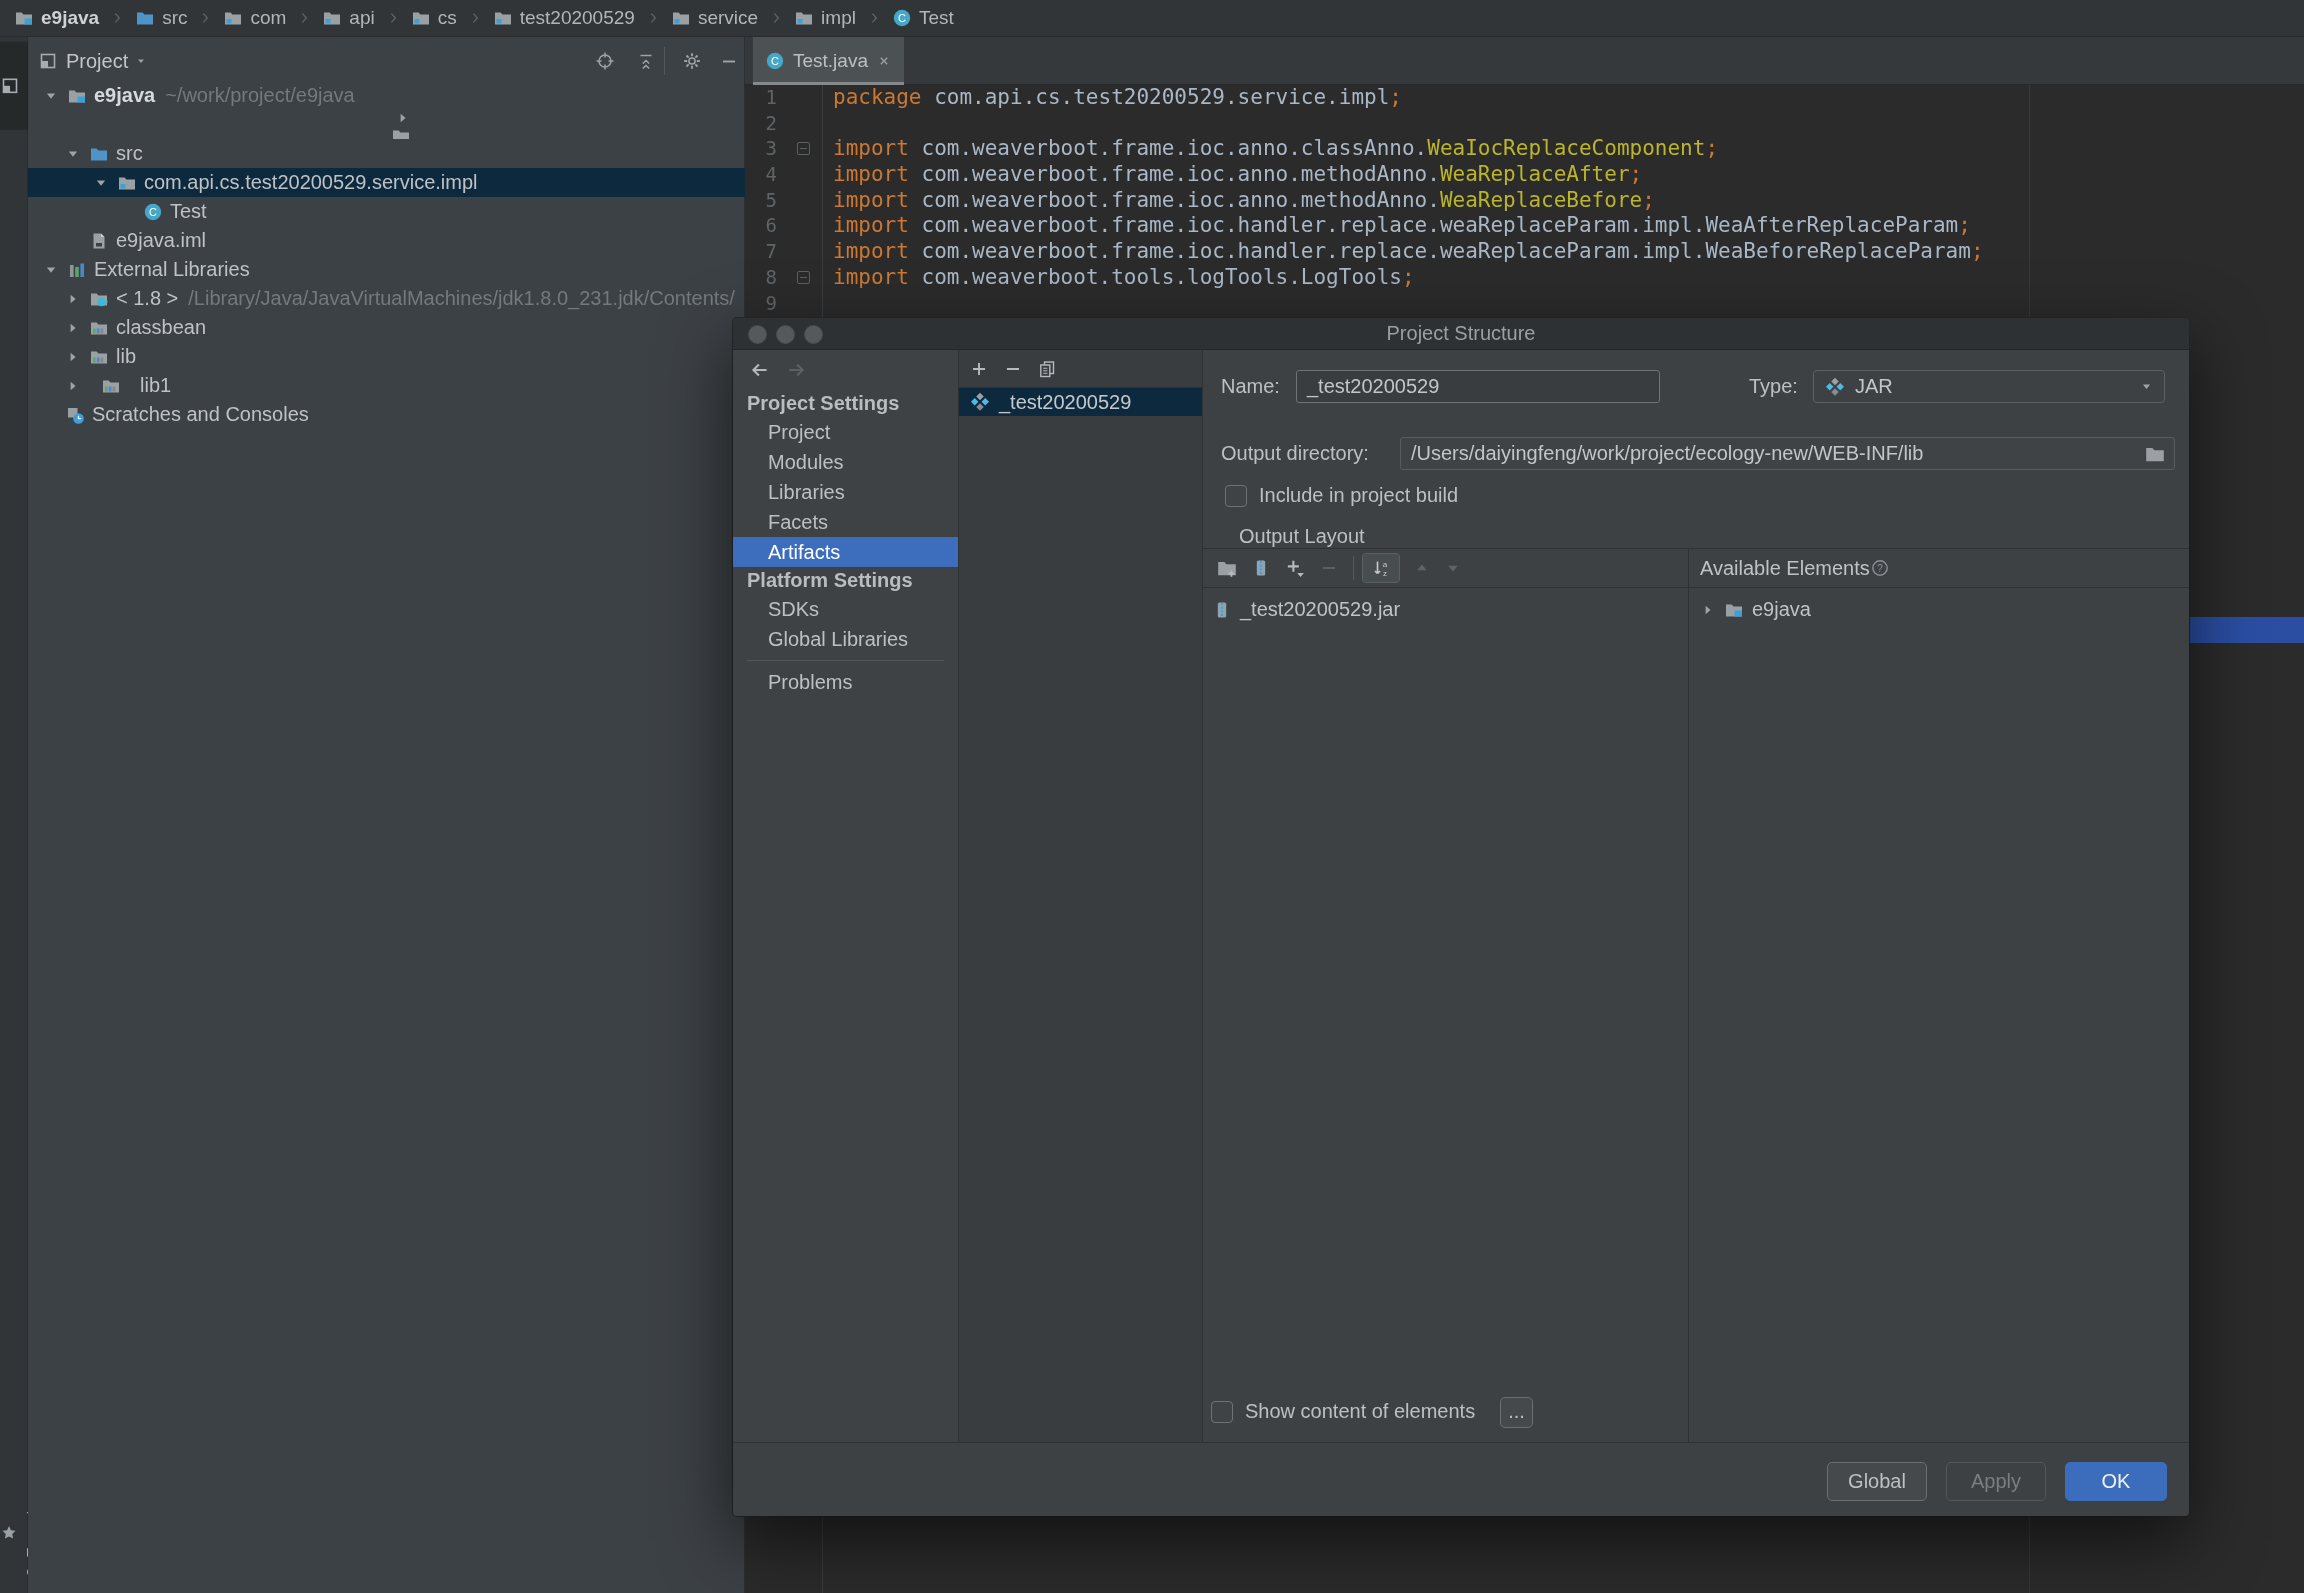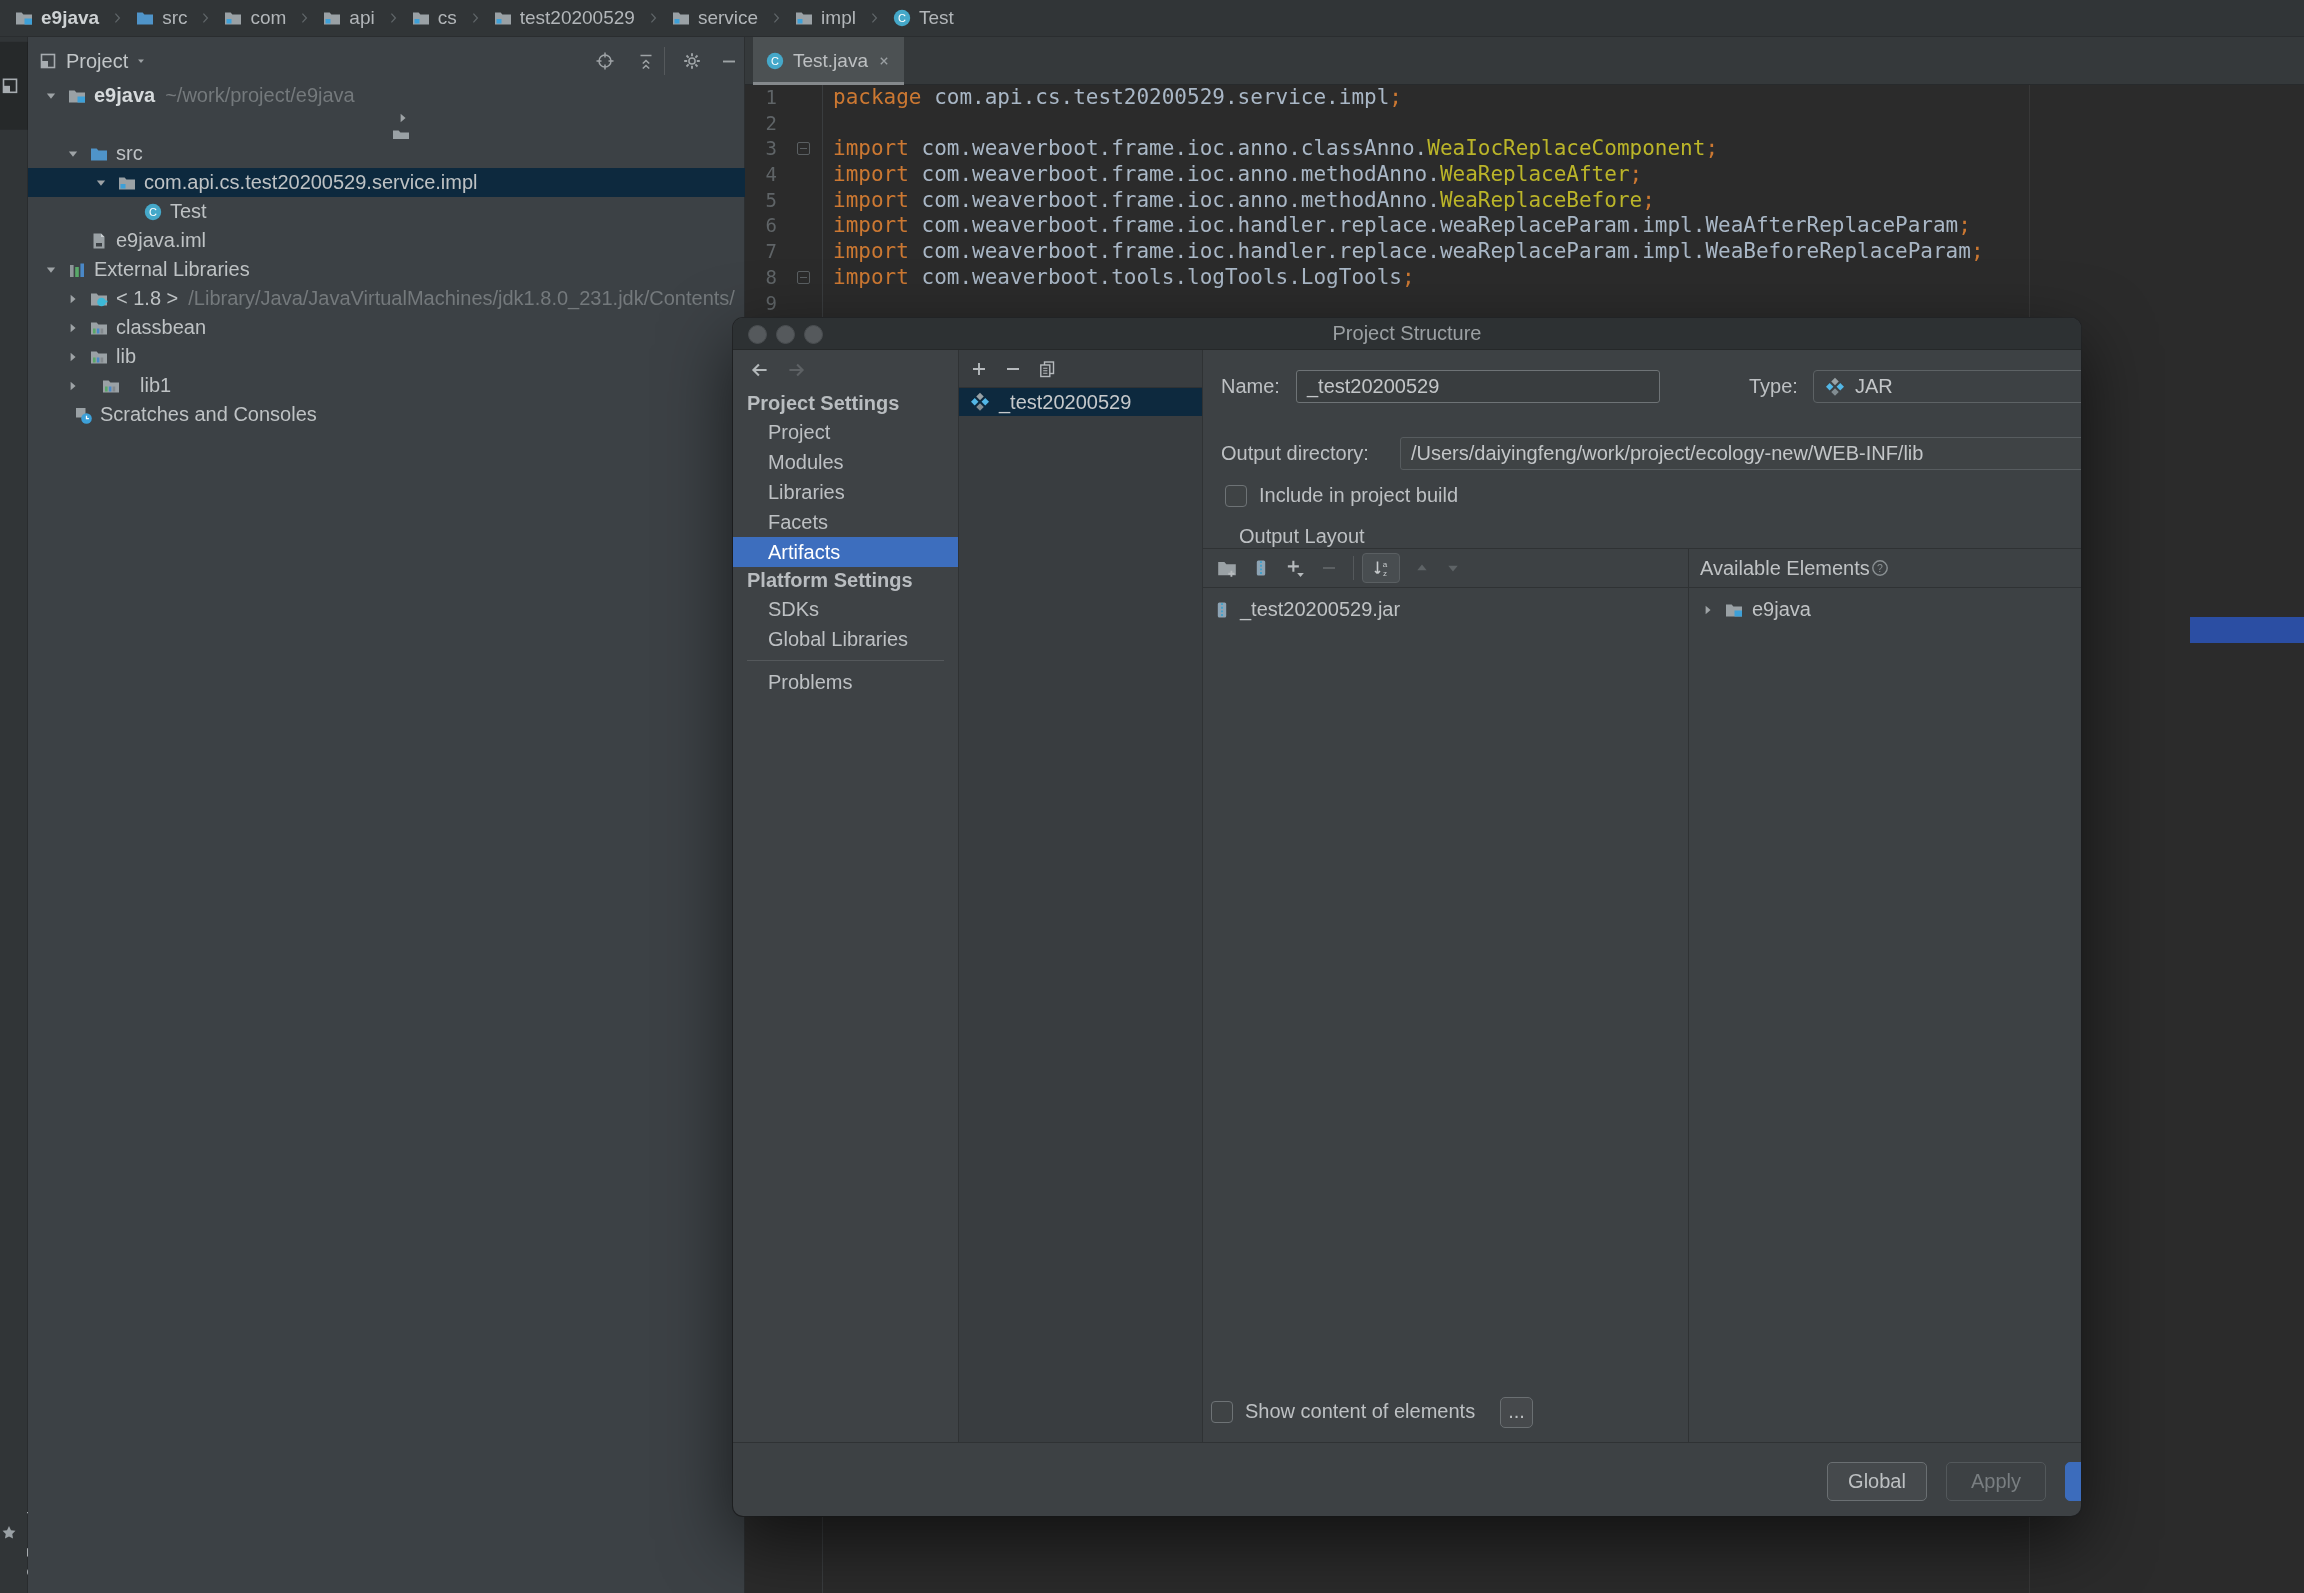--- a/index.html
+++ b/index.html
@@ -70,22 +70,22 @@
   .fold-mark::after { content:""; position:absolute; left:2px; right:2px; top:5px; height:1px; background:#5a5f62; }
   #code-lines { position:absolute; left:88px; top:48px; right:0;
                 font-family:"DejaVu Sans Mono", monospace; font-size:21px; }
   .code-line { height:25.7px; line-height:25.7px; white-space:pre; }
   .c-kw { color:#cc7832; } .c-id { color:#a9b7c6; } .c-ann { color:#bbb529; }
   #margin-guide { position:absolute; left:1284px; top:48px; bottom:0; width:1px; background:#383838; }
   #blue-accent-bar { position:absolute; left:2190px; top:617px; width:114px; height:26px; background:#2b4ea3; z-index:5; }
 
   
   #dialog {
-    position:absolute; left:733px; top:318px; width:1348px; height:1198px; z-index:10;
-    background:#3d4144; border-radius:10px; overflow:hidden;
+    position:absolute; left:733px; top:318px; width:1456px; height:1198px; z-index:10;
+    background:#3d4144; border-radius:4px; overflow:hidden;
     box-shadow:0 25px 70px rgba(0,0,0,.6), 0 0 0 1px #27292b;
   }
   #dialog-titlebar { position:absolute; left:0; top:0; right:0; height:32px; background:#2d3133;
     border-bottom:1px solid #252829; display:flex; align-items:center; justify-content:center;
     color:#9ba0a3; }
   #traffic-lights { position:absolute; left:15px; top:7px; display:flex; gap:9px; }
   .tlight { width:19px; height:19px; border-radius:50%; background:#55595c; border:1px solid #4a4e51; }
 
   #dialog-sidebar { position:absolute; left:0; top:32px; width:225px; height:1092px; background:#3e4245; }
   #dialog-nav { height:40px; display:flex; align-items:center; padding-left:16px; gap:14px; }
@@ -470,21 +470,21 @@
           <span class="ticon ico">
             <svg width="20" height="20" viewBox="0 0 20 20">
               <path fill="#9aa1a5" d="M2 4.5h5.6l1.8 2H18v10H2z"></path>
               <rect x="4" y="10.5" width="2.6" height="5" fill="#59a869"></rect>
               <rect x="7.8" y="10.5" width="2.6" height="5" fill="#4a88c7"></rect>
               <rect x="11.6" y="10.5" width="2.6" height="5" fill="#83898d"></rect>
             </svg>
           </span>
           <span class="lbl">lib1</span>
         </div>
-        <div class="trow" style="padding-left: 16px;">
+        <div class="trow" style="padding-left: 8px;">
           <span class="arrow ico"></span>
           <span class="ticon ico">
             <svg width="20" height="20" viewBox="0 0 20 20">
               <path fill="#9aa1a5" d="M3 3h9.5v9.5H3z"></path>
               <circle cx="13.5" cy="13.5" r="5.3" fill="#3da0d8"></circle>
               <path stroke="#fff" stroke-width="1.3" fill="none" d="M13.5 10.8v2.9h2.4"></path>
             </svg>
           </span>
           <span class="lbl">Scratches and Consoles</span>
         </div>

